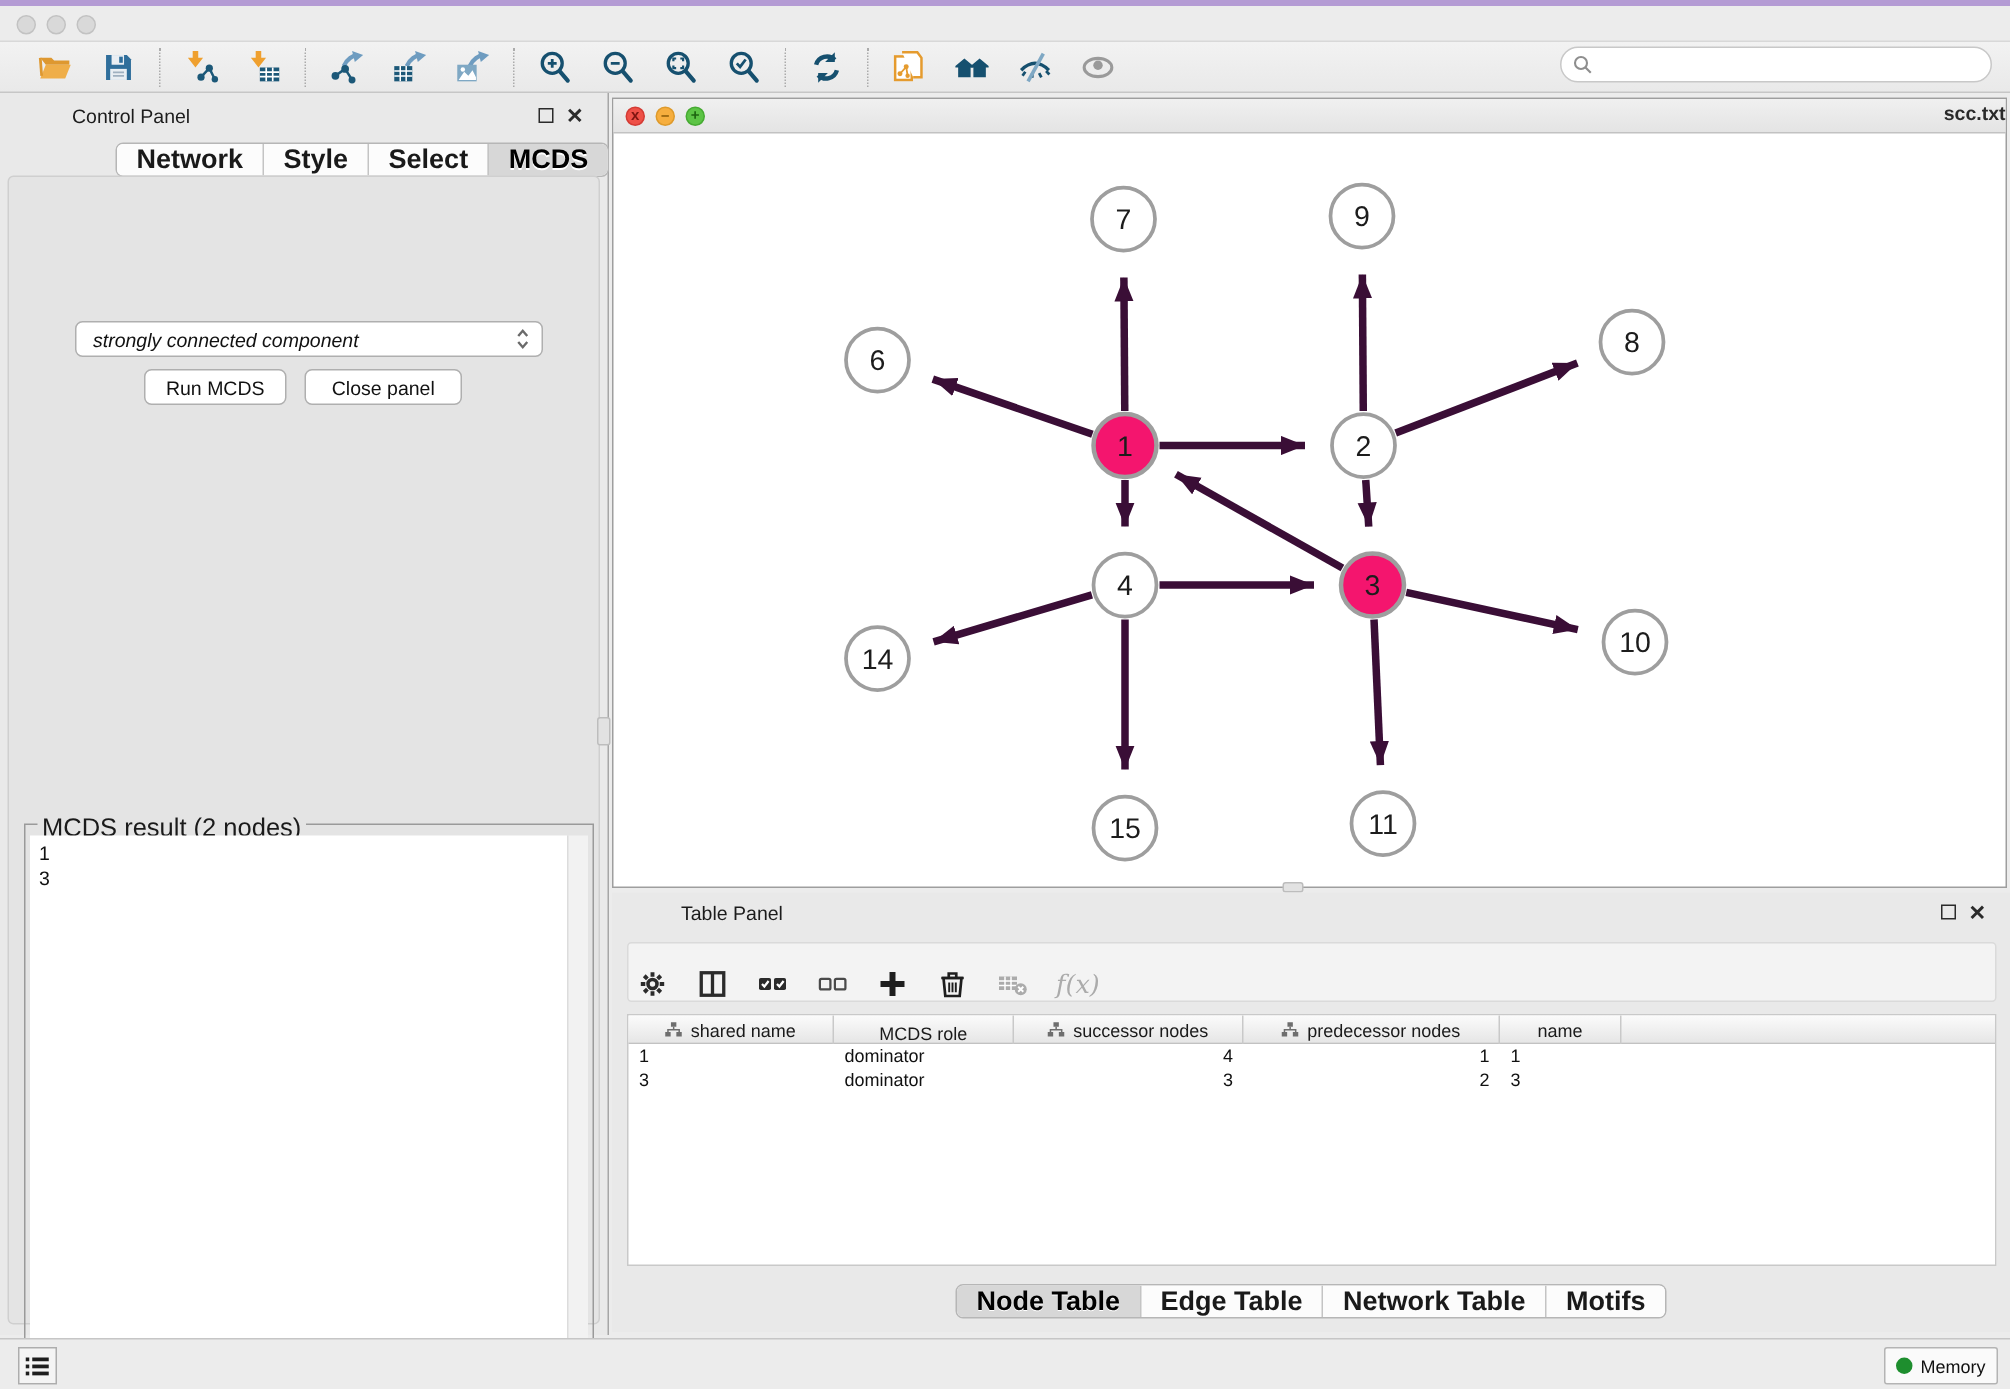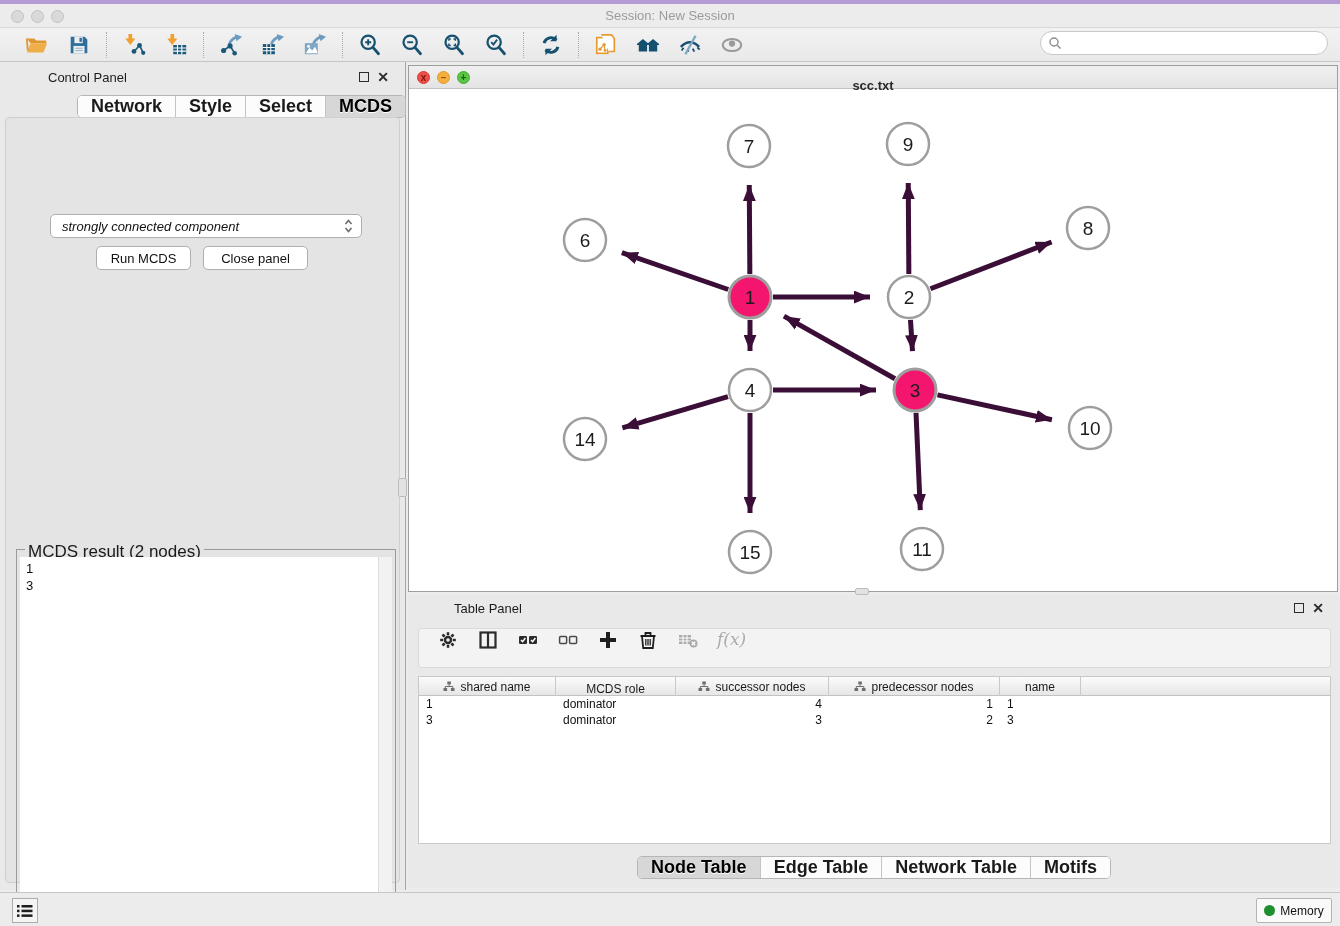--- a/index.html
+++ b/index.html
@@ -66,34 +66,34 @@
   .vgrab { left:398px; top:478px; width:9px; height:19px; background:#E2E2E2;
     border:1px solid #BDBDBD; border-radius:2px; }
   .hgrab { left:855px; top:588px; width:14px; height:7px; background:#E2E2E2;
     border:1px solid #BDBDBD; border-radius:2px; }
 
   
   #net-window { left:408px; top:65px; width:930px; height:527px; background:#FFF;
     border:1px solid #9E9E9E; }
   #net-titlebar { position:absolute; left:0; top:0; right:0; height:23px;
     background:linear-gradient(#F0F0F0,#E4E4E4); border-bottom:1px solid #C2C2C2; }
-  #net-titlebar .title { position:absolute; left:0; right:0; top:12px; text-align:center;
+  #net-titlebar .title { position:absolute; left:0; right:0; top:2px; text-align:right;
     font-size:13px; font-weight:600; color:#2A2A2A; }
   .tl { position:absolute; top:5px; width:13px; height:13px; border-radius:50%;
     font-size:10px; font-weight:bold; text-align:center; line-height:12px; }
   #tl-close { left:8px; background:#EE5047; border:1px solid #D43B34; color:#7E1410; }
   #tl-min { left:28px; background:#F6AE3E; border:1px solid #DE9A2B; color:#8A5A07; }
   #tl-max { left:48px; background:#5CC445; border:1px solid #46AB32; color:#1D6411; }
   #graph-svg { position:absolute; left:0; top:23px; }
 
   
   #table-panel { left:408px; top:595px; width:932px; height:293px; background:#E9E9E9; }
   #tp-toolbar { position:absolute; left:10px; top:33px; width:913px; height:40px;
     background:#F3F3F3; border:1px solid #DADADA; border-radius:3px;
-    display:flex; align-items:flex-start; gap:18px; padding-left:18px; }
+    display:flex; align-items:flex-end; gap:18px; padding-left:5px; }
   .tp-icon { width:22px; height:22px; display:flex; align-items:center; justify-content:center; }
   .tp-icon svg { width:20px; height:20px; }
   #fx-label { font-family:"DejaVu Serif",serif; font-style:italic; font-size:17px; color:#ABABAB; }
   #node-table { position:absolute; left:10px; top:81px; width:913px; height:168px;
     background:#FFF; border:1px solid #C9C9C9; }
   #thead { display:flex; height:19px; background:linear-gradient(#FBFBFB,#E6E6E6);
     border-bottom:1px solid #C2C2C2; }
   .th { display:flex; align-items:center; justify-content:center; gap:5px;
     font-size:12px; color:#1A1A1A; border-right:1px solid #C9C9C9; height:19px; }
   .trow { display:flex; height:16px; font-size:12px; color:#111; }
@@ -112,21 +112,20 @@
   #memory-dot { width:11px; height:11px; border-radius:50%; background:#1E8E2E; }
 </style>
 </head>
 <body>
 
 <div class="abs" id="desktop-strip"></div>
 <div class="abs" id="titlebar">
   <span class="mac-dot" style="left:11px"></span>
   <span class="mac-dot" style="left:31px"></span>
   <span class="mac-dot" style="left:51px"></span>
-  <div class="title">Session: New Session</div>
 </div>
 
 <div class="abs" id="toolbar">
   <div class="tb-group">
     <span class="tb-icon">
         <svg viewBox="0 0 26 26">
           <path d="M2 6h8l2 2h11v3H6z" fill="#DE9830"></path>
           <path d="M6 11h18l-4 10H2z" fill="#EFAE49"></path>
           <path d="M2 6l1 13" stroke="#DE9830" stroke-width="2"></path>
         </svg>

